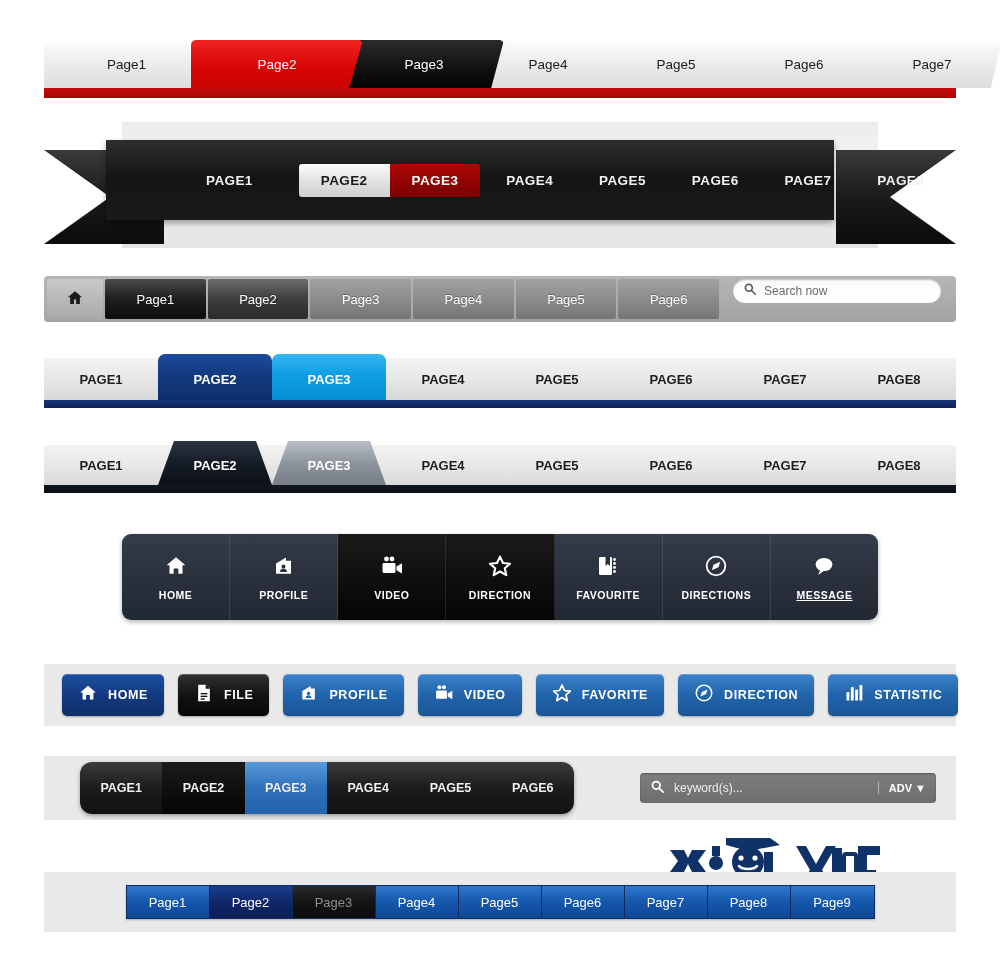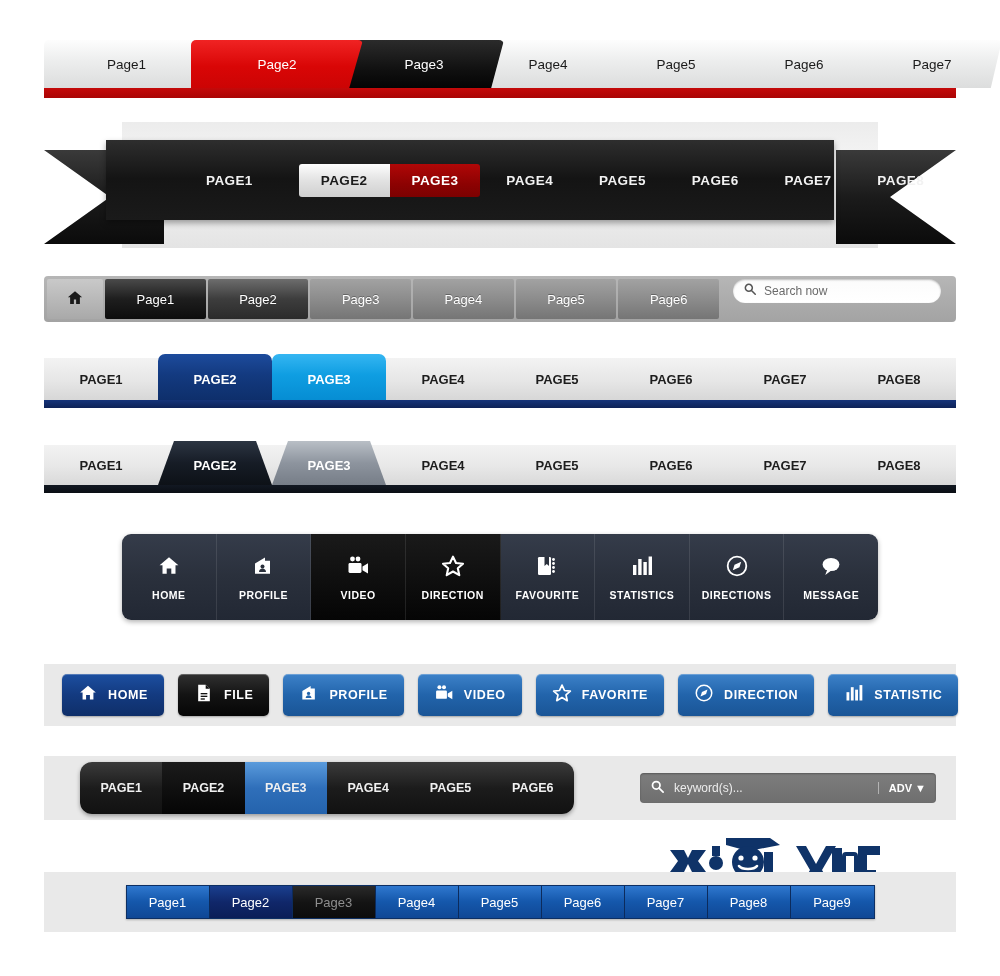--- a/index.html
+++ b/index.html
@@ -145,21 +145,21 @@
     background: linear-gradient(to bottom, #353c4a 0%, #2a303c 50%, #222834 100%);
     border-radius: 9px; display: flex; overflow: hidden;
     box-shadow: 0 2px 5px rgba(0,0,0,.3);
   }
   #nav6 .btn {
     flex: 1; display: flex; flex-direction: column;
     align-items: center; justify-content: center; gap: 7px;
     border-right: 1px solid rgba(255,255,255,.10);
     color: #ffffff;
   }
-  #nav6 .btn:last-child { border-right: none; }
+  #nav6 .btn:last-child { border-right: none; text-decoration: underline; }
   #nav6 .btn.on { background: linear-gradient(to bottom, #1a1a1a 0%, #050505 100%); }
   #nav6 .lbl { font-size: 10.5px; font-weight: bold; letter-spacing: .5px; }
   #nav6 svg { width: 24px; height: 24px; fill: #fff; }
 
   
   #nav7 {
     position: absolute; left: 44px; top: 664px; width: 912px; height: 62px;
     background: #e9e9e9; display: flex; align-items: center;
     gap: 14px; padding: 0 18px;
   }
@@ -409,29 +409,20 @@
   <div class="btn">
     <span><svg viewBox="0 0 24 24">
           <rect x="3" y="3" width="13" height="18" rx="1.2"></rect>
           <path d="M9.5 3v9l2.3-2 2.2 2V3z" fill="#2a303c"></path>
           <circle cx="18.5" cy="5.5" r="1.4"></circle>
           <circle cx="18.5" cy="9.5" r="1.4"></circle>
           <circle cx="18.5" cy="13.5" r="1.4"></circle>
           <circle cx="18.5" cy="17.5" r="1.4"></circle>
         </svg></span>
     <span class="lbl">FAVOURITE</span>
-  </div>
-  <div class="btn">
-    <span><svg viewBox="0 0 24 24">
-          <rect x="3" y="11" width="3.4" height="10"></rect>
-          <rect x="8.2" y="5" width="3.4" height="16"></rect>
-          <rect x="13.4" y="8" width="3.4" height="13"></rect>
-          <rect x="18.6" y="2.5" width="3.4" height="18.5"></rect>
-        </svg></span>
-    <span class="lbl">STATISTICS</span>
   </div>
   <div class="btn">
     <span><svg viewBox="0 0 24 24">
           <circle cx="12" cy="12" r="9.3" fill="none" stroke="#fff" stroke-width="1.8"></circle>
           <path d="M16.2 7.8 9.5 10.8 7.8 16.2l6.7-3z"></path>
         </svg></span>
     <span class="lbl">DIRECTIONS</span>
   </div>
   <div class="btn">
     <span><svg viewBox="0 0 24 24">

